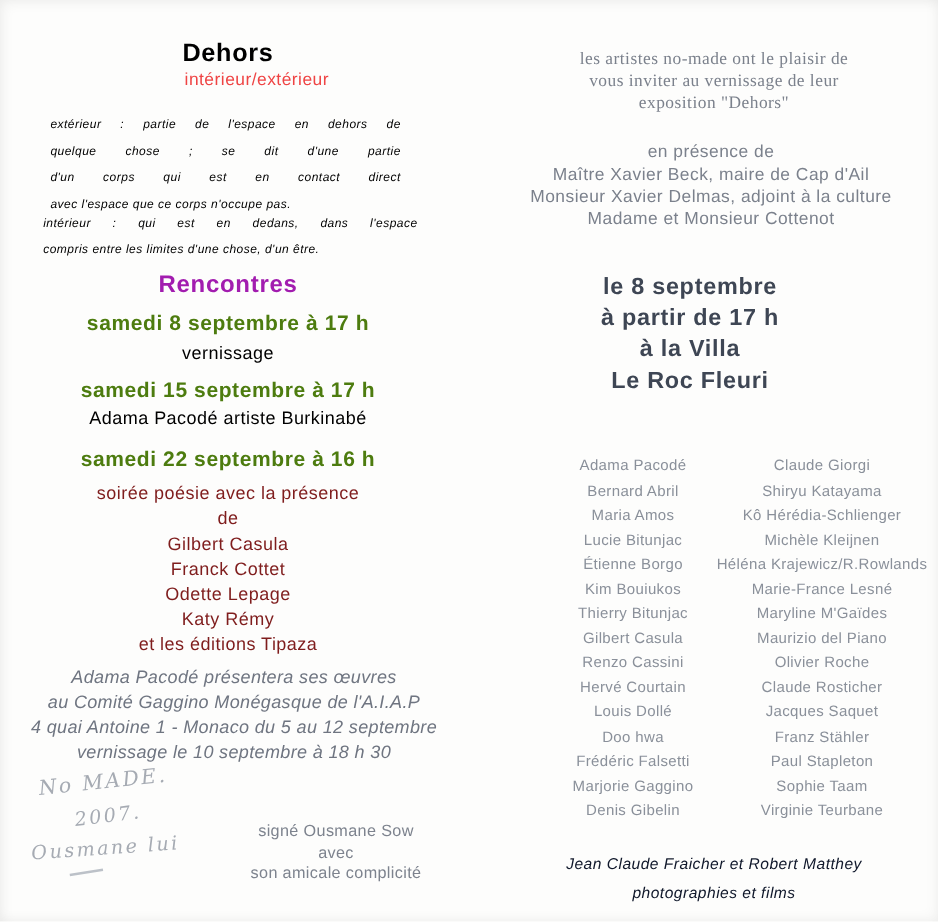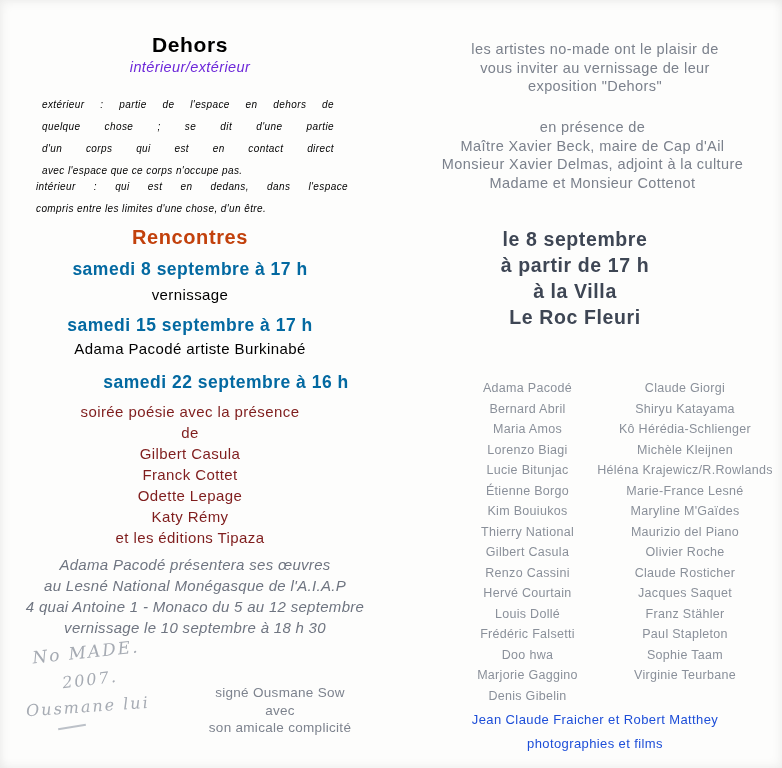--- a/index.html
+++ b/index.html
@@ -5,48 +5,48 @@
   html,body{margin:0;padding:0;background:#ffffff;}
   .page{
     position:relative;width:782px;height:768px;background:#fdfdfc;overflow:hidden;
     font-family:"Liberation Sans","DejaVu Sans",sans-serif;
     box-shadow:inset 3px 3px 10px rgba(0,0,0,.05), inset -3px -3px 10px rgba(0,0,0,.04);
   }
   .abs{position:absolute;}
   .center{text-align:center;}
   
   .l-title{top:33px;left:0;width:380px;font-size:21px;font-weight:bold;color:#000000;letter-spacing:.6px;}
-  .l-sub{top:59px;left:0;width:380px;font-size:14.5px;font-style:italic;color:#6d28d9;letter-spacing:.4px;}
+  .l-sub{top:59px;left:0;width:380px;font-size:14.5px;color:#ef4444;letter-spacing:.4px;padding-left:24px;}
   .defblock{font-size:10px;color:#000000;letter-spacing:.4px;line-height:22px;font-style:italic;}
   .l-ext{top:94px;left:42px;width:292px;}
   .l-int{top:176px;left:36px;width:312px;}
   .def-line{text-align:justify;text-align-last:justify;}
   .def-line.last{text-align-last:left;}
-  .l-renc{top:226px;left:0;width:380px;font-size:20px;font-weight:bold;color:#c2410c;letter-spacing:.6px;}
-  .edate{left:0;width:380px;font-size:17.5px;font-weight:bold;color:#0369a1;letter-spacing:.5px;}
+  .l-renc{top:226px;left:0;width:380px;font-size:20px;font-weight:bold;color:#a21caf;letter-spacing:.6px;}
+  .edate{left:0;width:380px;font-size:17.5px;font-weight:bold;color:#4d7c0f;letter-spacing:.5px;}
   .edetail{left:0;width:380px;font-size:15px;color:#000000;letter-spacing:.4px;}
   .l-d1{top:259px;} .l-v1{top:286px;}
   .l-d2{top:315px;} .l-v2{top:340px;}
-  .l-d3{top:372px;padding-left:36px;}
+  .l-d3{top:372px;}
   .l-poetry{top:401px;left:0;width:380px;font-size:15px;color:#7f1d1d;letter-spacing:.4px;line-height:21px;}
   .l-aiap{top:554px;left:0;width:390px;font-size:15px;font-style:italic;color:#6f7581;letter-spacing:.3px;line-height:21px;}
   .hand{position:absolute;font-family:"DejaVu Serif",serif;font-style:italic;color:#a6abb3;letter-spacing:2px;}
   .l-hand1{top:642px;left:32px;font-size:17px;transform:rotate(-6deg);}
   .l-hand2{top:670px;left:62px;font-size:16px;transform:rotate(-7deg);}
   .l-hand3{top:697px;left:26px;font-size:16px;transform:rotate(-4deg);}
   .l-hand-underline{top:726px;left:58px;width:28px;height:2px;background:#bcc1c8;transform:rotate(-9deg);}
   .l-signed{top:684px;left:200px;width:160px;font-size:13.5px;color:#7d838e;letter-spacing:.3px;line-height:17.5px;}
   
-  .r-invite{top:40px;left:430px;width:330px;font-size:14.5px;color:#7b818c;letter-spacing:.4px;line-height:18.5px;}
+  .r-invite{top:40px;left:430px;width:330px;font-size:14.5px;color:#7b818c;letter-spacing:.4px;line-height:18.5px;font-family:Liberation Serif, serif;}
   .r-presence{top:118px;left:405px;width:375px;font-size:14.5px;color:#7b818c;letter-spacing:.4px;line-height:18.5px;}
   .r-big{top:226px;left:420px;width:310px;font-size:19.5px;font-weight:bold;color:#3e4654;letter-spacing:.6px;line-height:26px;}
   .artists{font-size:12.5px;color:#8a909a;letter-spacing:.3px;line-height:20.5px;}
   .r-art1{top:378px;left:440px;width:175px;}
   .r-art2{top:378px;left:590px;width:190px;}
-  .r-footer{top:708px;left:430px;width:330px;font-size:13px;color:#1d4ed8;letter-spacing:.4px;line-height:24px;}
+  .r-footer{top:708px;left:430px;width:330px;font-size:13px;font-style:italic;color:#0f172a;letter-spacing:.4px;line-height:24px;}
 </style>
 </head>
 <body>
 
 <div class="page">
 
   <div class="abs center l-title">Dehors</div>
   <div class="abs center l-sub">intérieur/extérieur</div>
 
   <div class="abs defblock l-ext">
@@ -74,21 +74,21 @@
     <div>de</div>
     <div>Gilbert Casula</div>
     <div>Franck Cottet</div>
     <div>Odette Lepage</div>
     <div>Katy Rémy</div>
     <div>et les éditions Tipaza</div>
   </div>
 
   <div class="abs center l-aiap">
     <div>Adama Pacodé présentera ses œuvres</div>
-    <div>au Lesné National Monégasque de l'A.I.A.P</div>
+    <div>au Comité Gaggino Monégasque de l'A.I.A.P</div>
     <div>4 quai Antoine 1  - Monaco du 5 au 12 septembre</div>
     <div>vernissage le 10 septembre à 18 h 30</div>
   </div>
 
   <div class="hand l-hand1">No MADE.</div>
   <div class="hand l-hand2">2007.</div>
   <div class="hand l-hand3">Ousmane lui</div>
   <div class="abs l-hand-underline"></div>
 
   <div class="abs center l-signed">
@@ -113,31 +113,30 @@
     <div>le 8 septembre</div>
     <div>à partir de 17 h</div>
     <div>à la Villa</div>
     <div>Le Roc Fleuri</div>
   </div>
 
   <div class="abs center artists r-art1">
     <div>Adama Pacodé</div>
     <div>Bernard Abril</div>
     <div>Maria Amos</div>
-    <div>Lorenzo Biagi</div>
     <div>Lucie Bitunjac</div>
     <div>Étienne Borgo</div>
     <div>Kim Bouiukos</div>
-    <div>Thierry National</div>
+    <div>Thierry Bitunjac</div>
     <div>Gilbert Casula</div>
     <div>Renzo Cassini</div>
     <div>Hervé Courtain</div>
     <div>Louis Dollé</div>
+    <div>Doo hwa</div>
     <div>Frédéric Falsetti</div>
-    <div>Doo hwa</div>
     <div>Marjorie Gaggino</div>
     <div>Denis Gibelin</div>
   </div>
 
   <div class="abs center artists r-art2">
     <div>Claude Giorgi</div>
     <div>Shiryu Katayama</div>
     <div>Kô Hérédia-Schlienger</div>
     <div>Michèle Kleijnen</div>
     <div>Héléna Krajewicz/R.Rowlands</div>

